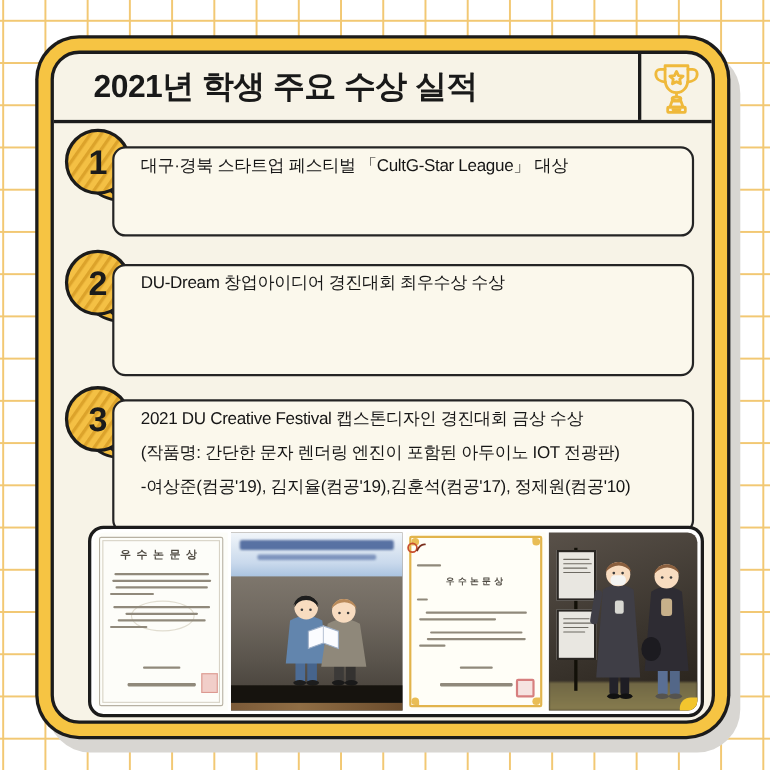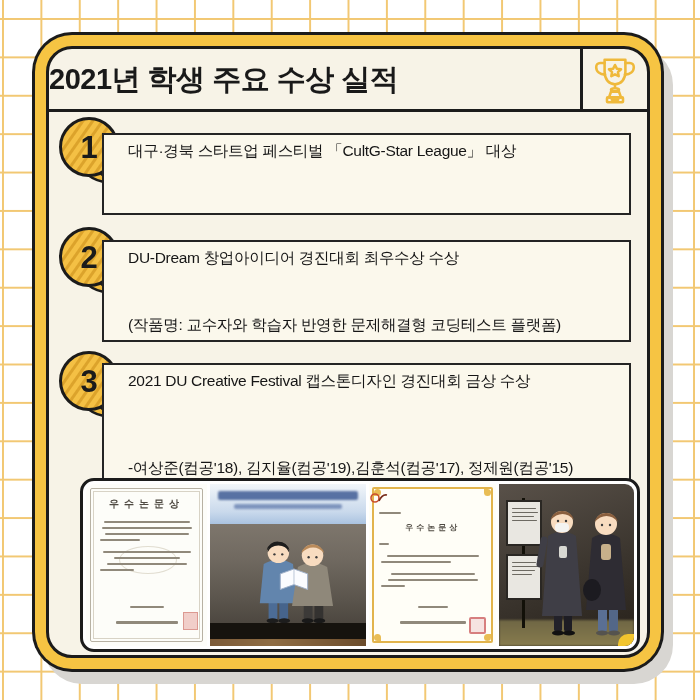--- a/index.html
+++ b/index.html
@@ -12,30 +12,30 @@
     background-size:38.4px 38.4px;
     background-position:2px 18px;
     font-family:"Liberation Sans",sans-serif;
   }
   .card{
     position:absolute;left:46px;top:46px;width:598px;height:606px;
     border:3px solid #1b1b1b;border-radius:26px;background:#f7f3e7;
     box-shadow:0 0 0 11px #f6c443,0 0 0 14px #1b1b1b,10px 13px 0 13px #d8d6d2;
   }
   .header{position:absolute;left:0;top:0;width:100%;height:60px;border-bottom:3px solid #1b1b1b;display:flex;}
-  .title{flex:1;line-height:60px;font-size:29px;font-weight:bold;color:#191919;letter-spacing:-0.5px;white-space:nowrap;}
+  .title{flex:1;line-height:60px;padding-left:36px;font-size:29px;font-weight:bold;color:#191919;letter-spacing:-0.5px;white-space:nowrap;}
   .trophy-cell{width:64px;border-left:3px solid #1b1b1b;display:flex;align-items:center;justify-content:center;}
 
   .bubble{position:absolute;left:7px;width:68px;height:74px;}
   .b1{top:66px}.b2{top:176px}.b3{top:300px}
 
   .award-box{
     position:absolute;left:53px;width:529px;box-sizing:border-box;
-    border:2.5px solid #242424;border-radius:0;background:#fbf8ec;
-    display:flex;flex-direction:column;justify-content:space-between;padding-left:24px;
+    border:2.5px solid #242424;border-radius:12px;background:#fbf8ec;
+    display:flex;flex-direction:column;justify-content:flex-start;padding-left:24px;
   }
   .box1{top:84px;height:82px;}
   .box2{top:191px;height:102px;}
   .box3{top:314px;height:122px;}
   .line{line-height:31px;font-size:15.5px;color:#161616;white-space:nowrap;letter-spacing:-0.3px;font-weight:500;}
 
   .strip{
     position:absolute;left:31px;top:429px;width:560px;height:174px;box-sizing:border-box;
     border:3px solid #1b1b1b;border-radius:14px;background:#ffffff;
     display:flex;gap:3px;padding:3px;overflow:hidden;
@@ -130,25 +130,25 @@
     <path d="M40,53 C46,61 53,65 58,66 C50,68 40,66 32,60 Z" fill="#F2BC3C" stroke="#1b1b1b" stroke-width="2.5" stroke-linejoin="round"></path>
     <circle cx="33" cy="32" r="28.5" fill="url(#hatch)" stroke="#1b1b1b" stroke-width="3"></circle>
     <text x="33" y="43" text-anchor="middle" font-size="31" font-weight="bold" fill="#1b1b1b" font-family="Liberation Sans, sans-serif">3</text>
   </svg>
 
   <div class="award-box box1">
     <div class="line">대구·경북 스타트업 페스티벌 「CultG-Star League」 대상</div>
   </div>
   <div class="award-box box2">
     <div class="line">DU-Dream 창업아이디어 경진대회 최우수상 수상</div>
-    <div class="line">(작품명: 교수자와 학습자 반영한 문제해결형 코딩테스트 플랫폼)</div>
   </div>
   <div class="award-box box3">
     <div class="line">2021 DU Creative Festival 캡스톤디자인 경진대회 금상 수상</div>
-    <div class="line">-여상준(컴공'18), 김지율(컴공'19),김훈석(컴공'17), 정제원(컴공'15)</div>
+    <div class="line">(작품명: 간단한 문자 렌더링 엔진이 포함된 아두이노 IOT 전광판)</div>
+    <div class="line">-여상준(컴공'19), 김지율(컴공'19),김훈석(컴공'17), 정제원(컴공'10)</div>
   </div>
 
   <div class="strip">
 
     <div class="photo p1">
       <div class="cert-frame"></div>
       <div class="cert-frame2"></div>
       <div class="cert-title">우수논문상</div>
       <div class="watermark"></div>
       <div class="tgroup">

